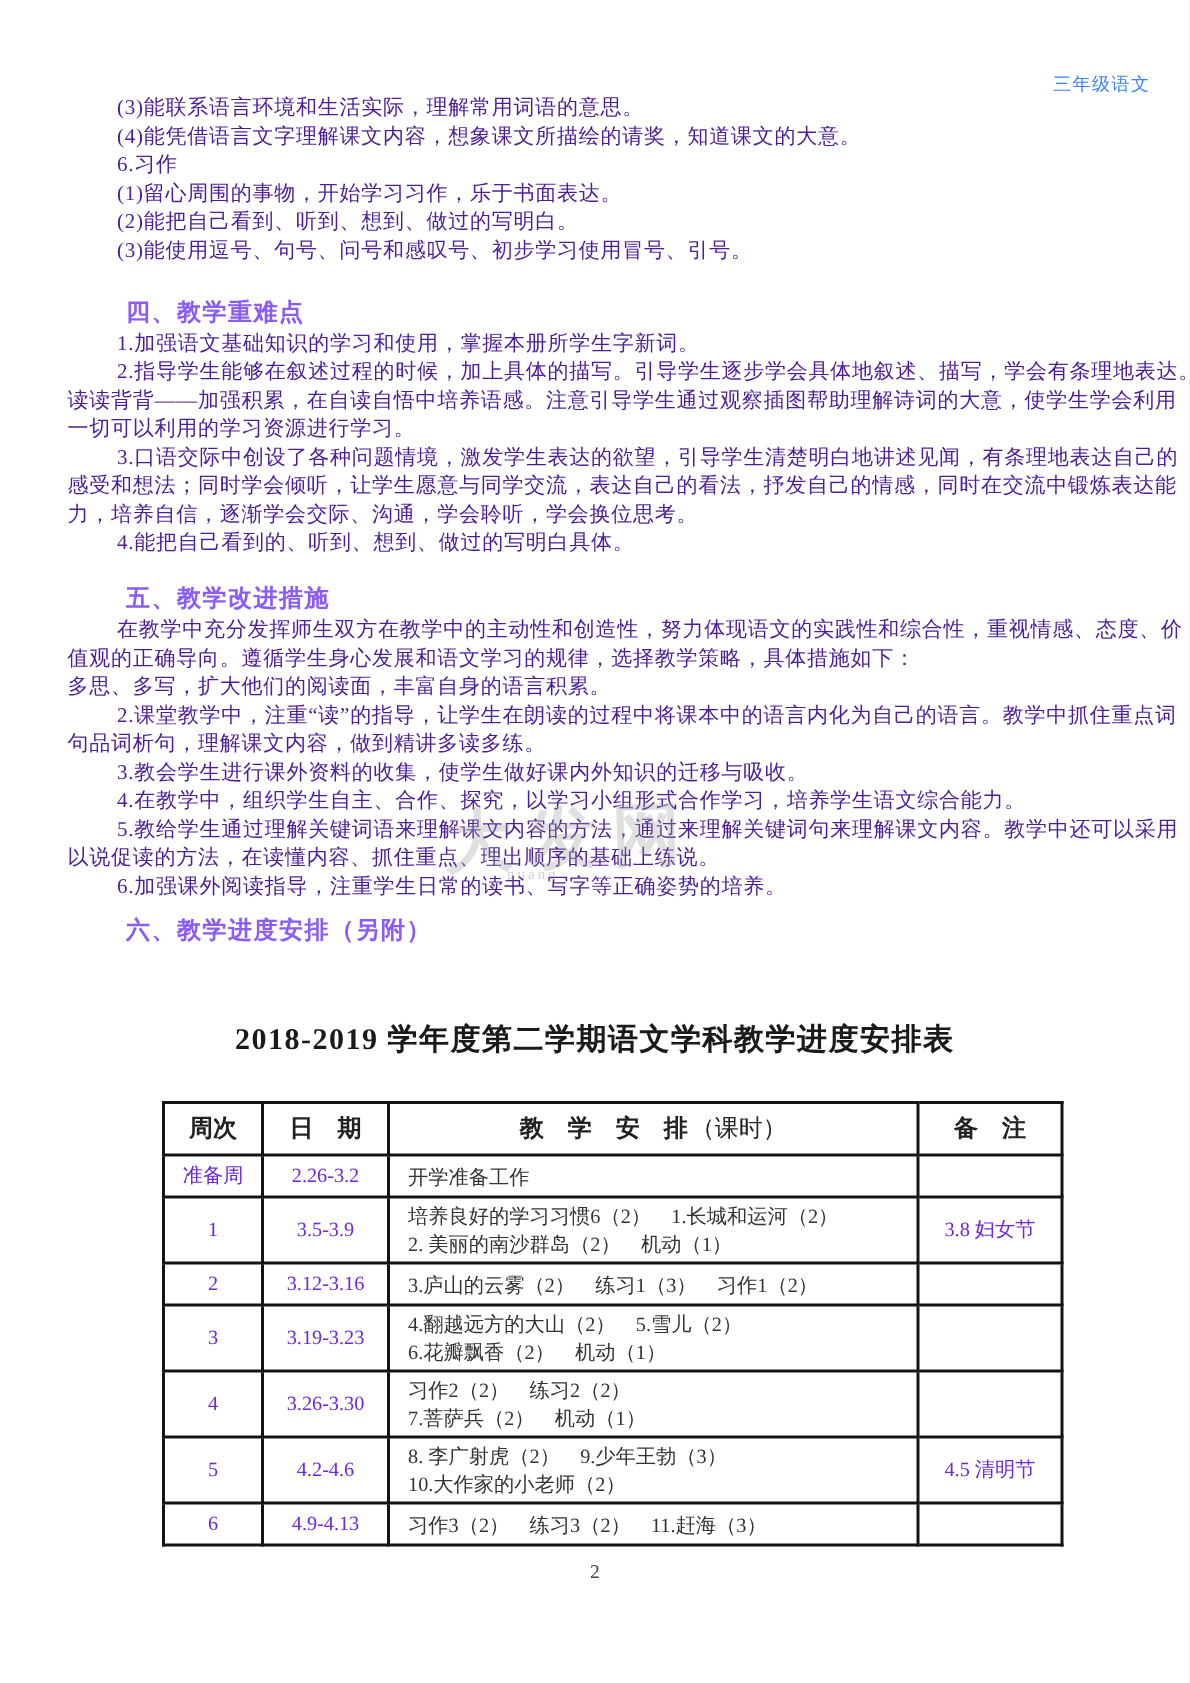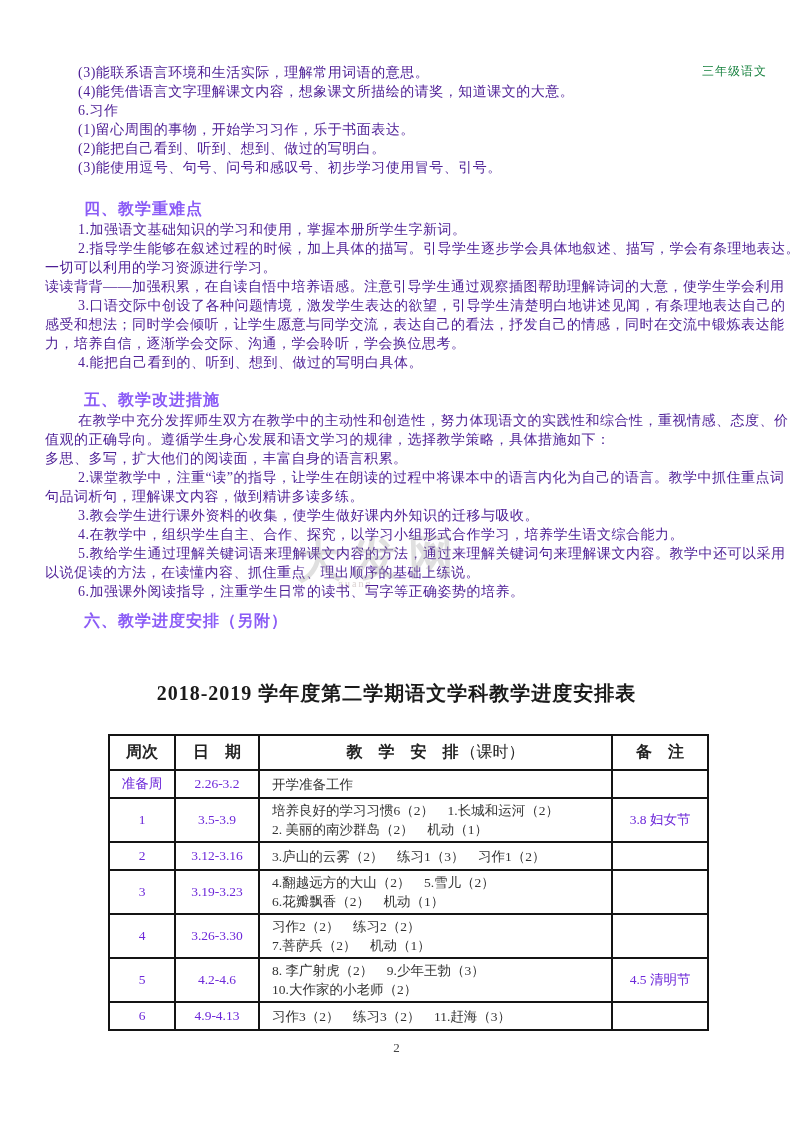--- a/index.html
+++ b/index.html
@@ -6,22 +6,22 @@
   .page {
     position:relative;
     width:793px; height:1122px;
     margin:0 auto;
     background:#ffffff;
     font-family:"Liberation Serif","DejaVu Serif",serif;
     color:#3b3b3b;
     overflow:hidden;
   }
   .header-right {
-    position:absolute; top:63px; right:26px;
-    font-size:12px; color:#15803d; letter-spacing:1px;
+    position:absolute; top:48px; right:26px;
+    font-size:12px; color:#3b82f6; letter-spacing:1px;
   }
   .content { padding-top:63px; }
   .line {
     font-size:14px; line-height:19px; white-space:nowrap;
     letter-spacing:0.5px; color:#4c1d95;
   }
   .indent { margin-left:78px; }
   .flush  { margin-left:45px; }
   .sec-heading {
     margin:0 0 0 84px; font-size:16px; line-height:22px;
@@ -87,22 +87,22 @@
       <div class="line indent">6.习作</div>
       <div class="line indent">(1)留心周围的事物，开始学习习作，乐于书面表达。</div>
       <div class="line indent">(2)能把自己看到、听到、想到、做过的写明白。</div>
       <div class="line indent">(3)能使用逗号、句号、问号和感叹号、初步学习使用冒号、引号。</div>
     </div>
 
     <div class="sec-heading mt-a">四、教学重难点</div>
     <div>
       <div class="line indent">1.加强语文基础知识的学习和使用，掌握本册所学生字新词。</div>
       <div class="line indent">2.指导学生能够在叙述过程的时候，加上具体的描写。引导学生逐步学会具体地叙述、描写，学会有条理地表达。</div>
+      <div class="line flush">读读背背——加强积累，在自读自悟中培养语感。注意引导学生通过观察插图帮助理解诗词的大意，使学生学会利用</div>
       <div class="line flush">一切可以利用的学习资源进行学习。</div>
-      <div class="line flush">读读背背——加强积累，在自读自悟中培养语感。注意引导学生通过观察插图帮助理解诗词的大意，使学生学会利用</div>
       <div class="line indent">3.口语交际中创设了各种问题情境，激发学生表达的欲望，引导学生清楚明白地讲述见闻，有条理地表达自己的</div>
       <div class="line flush">感受和想法；同时学会倾听，让学生愿意与同学交流，表达自己的看法，抒发自己的情感，同时在交流中锻炼表达能</div>
       <div class="line flush">力，培养自信，逐渐学会交际、沟通，学会聆听，学会换位思考。</div>
       <div class="line indent">4.能把自己看到的、听到、想到、做过的写明白具体。</div>
     </div>
 
     <div class="sec-heading mt-b">五、教学改进措施</div>
     <div>
       <div class="line indent">在教学中充分发挥师生双方在教学中的主动性和创造性，努力体现语文的实践性和综合性，重视情感、态度、价</div>
       <div class="line flush">值观的正确导向。遵循学生身心发展和语文学习的规律，选择教学策略，具体措施如下：</div>

